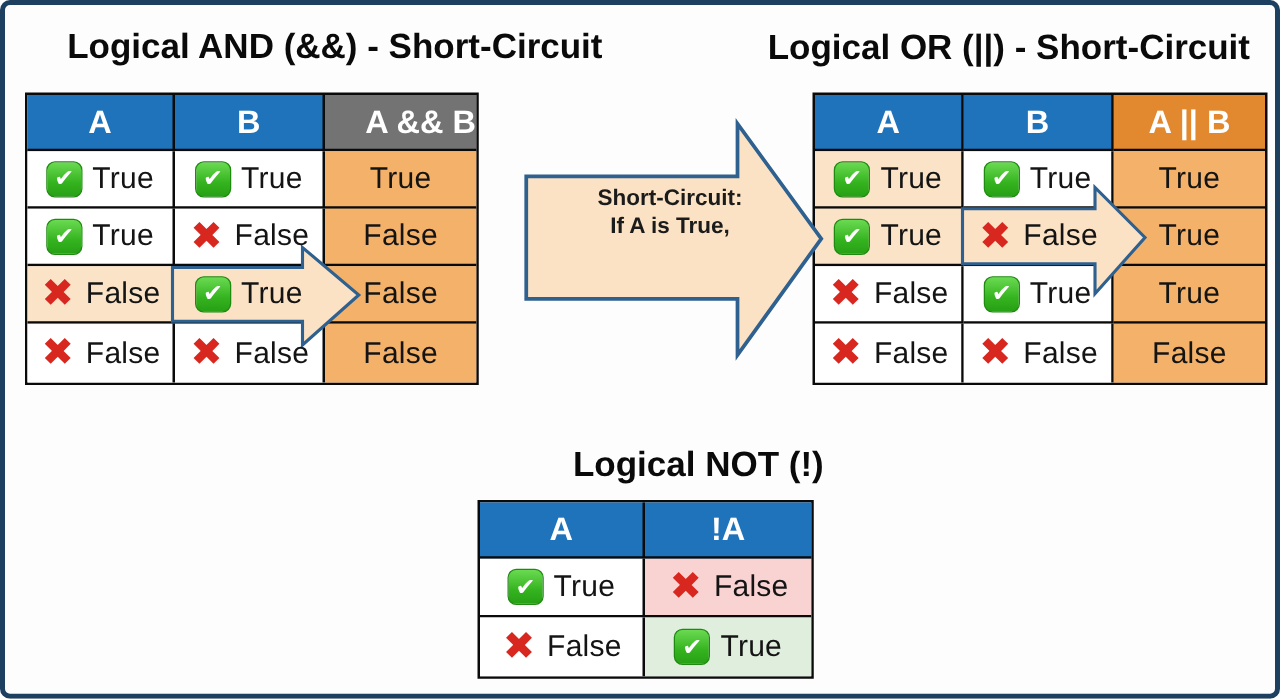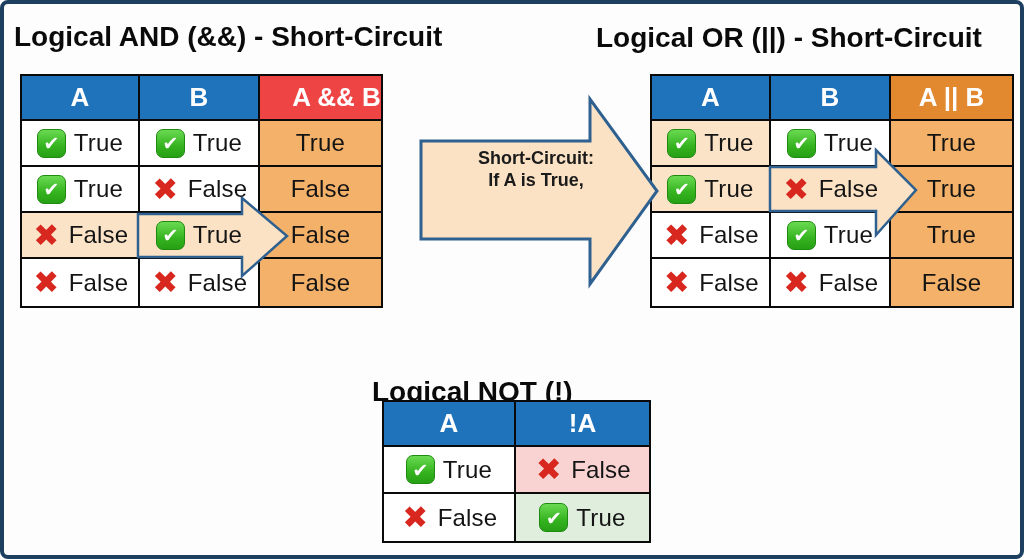--- a/index.html
+++ b/index.html
@@ -4,40 +4,40 @@
 <style>
   html,body{margin:0;padding:0;background:#fff;}
   *{box-sizing:border-box;}
   .canvas{
     position:relative;width:1024px;height:559px;background:#fdfdfd;
     border:4px solid #1d3f60;border-radius:8px;overflow:hidden;
     font-family:"Liberation Sans",sans-serif;
   }
   .sec-title{
     position:absolute;font-weight:bold;font-size:28px;color:#0a0a0a;
-    text-align:left;white-space:nowrap;
+    text-align:right;white-space:nowrap;
   }
   #and-title{left:10px;top:17px;width:468px;}
   #or-title{left:592px;top:18px;width:404px;}
-  #not-title{left:368px;top:372px;width:287px;}
+  #not-title{left:368px;top:352px;width:287px;}
 
   .tt{position:absolute;display:grid;background:#fff;border:2px solid #0a0a0a;}
   .tt-and{left:16px;top:70px;grid-template-columns:118px 120px 121px;grid-template-rows:45px 46px 46px 46px 47px;}
   .tt-or{left:646px;top:70px;grid-template-columns:119px 120px 121px;grid-template-rows:45px 46px 46px 46px 47px;}
   .tt-not{left:378px;top:396px;grid-template-columns:132px 133px;grid-template-rows:45px 47px 47px;}
 
   .tt-cell{
     border-right:2px solid #0a0a0a;border-bottom:2px solid #0a0a0a;
     display:flex;align-items:center;justify-content:center;background:#fff;
   }
   .tt-cell.lc{border-right:none;}
   .tt-cell.lr{border-bottom:none;}
 
   .th{background:#1f73bb;color:#fff;font-weight:bold;font-size:26px;}
-  .th.navy{background:#ef4444;padding-left:32px;}
+  .th.navy{background:#737373;padding-left:32px;}
   .th.orange{background:#e2882f;}
   .res{background:#f4b169;}
   .tt-cell[data-hl="true"]{background:#fbe3c8;}
   .tt-cell[data-tone="pink"]{background:#f8d3d2;}
   .tt-cell[data-tone="green"]{background:#dfeedd;}
 
   .vlabel{font-size:24px;color:#141414;position:relative;z-index:6;letter-spacing:.2px;}
   .ticon{
     width:29px;height:29px;display:inline-flex;align-items:center;justify-content:center;
     margin-right:8px;position:relative;z-index:6;flex:0 0 auto;

